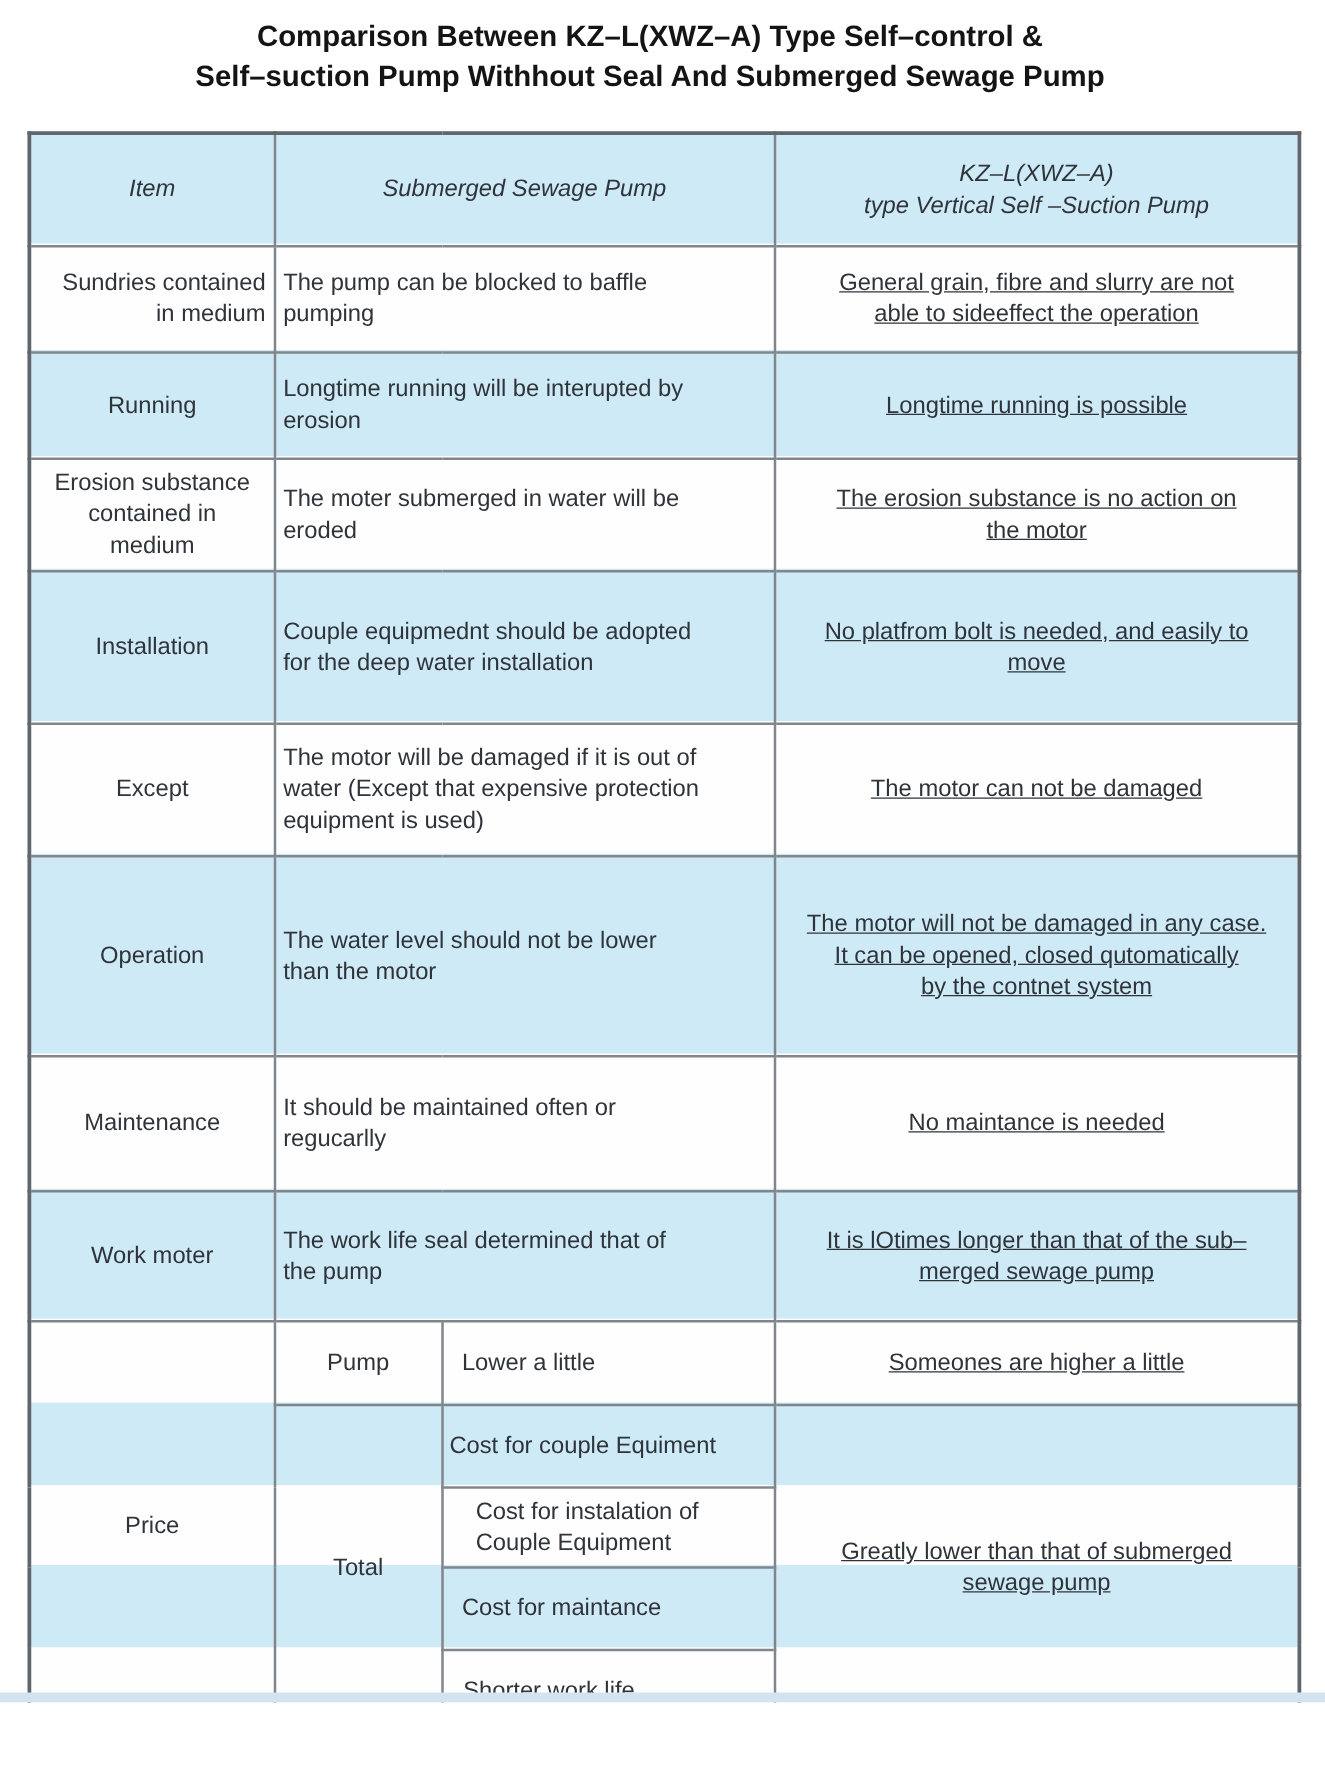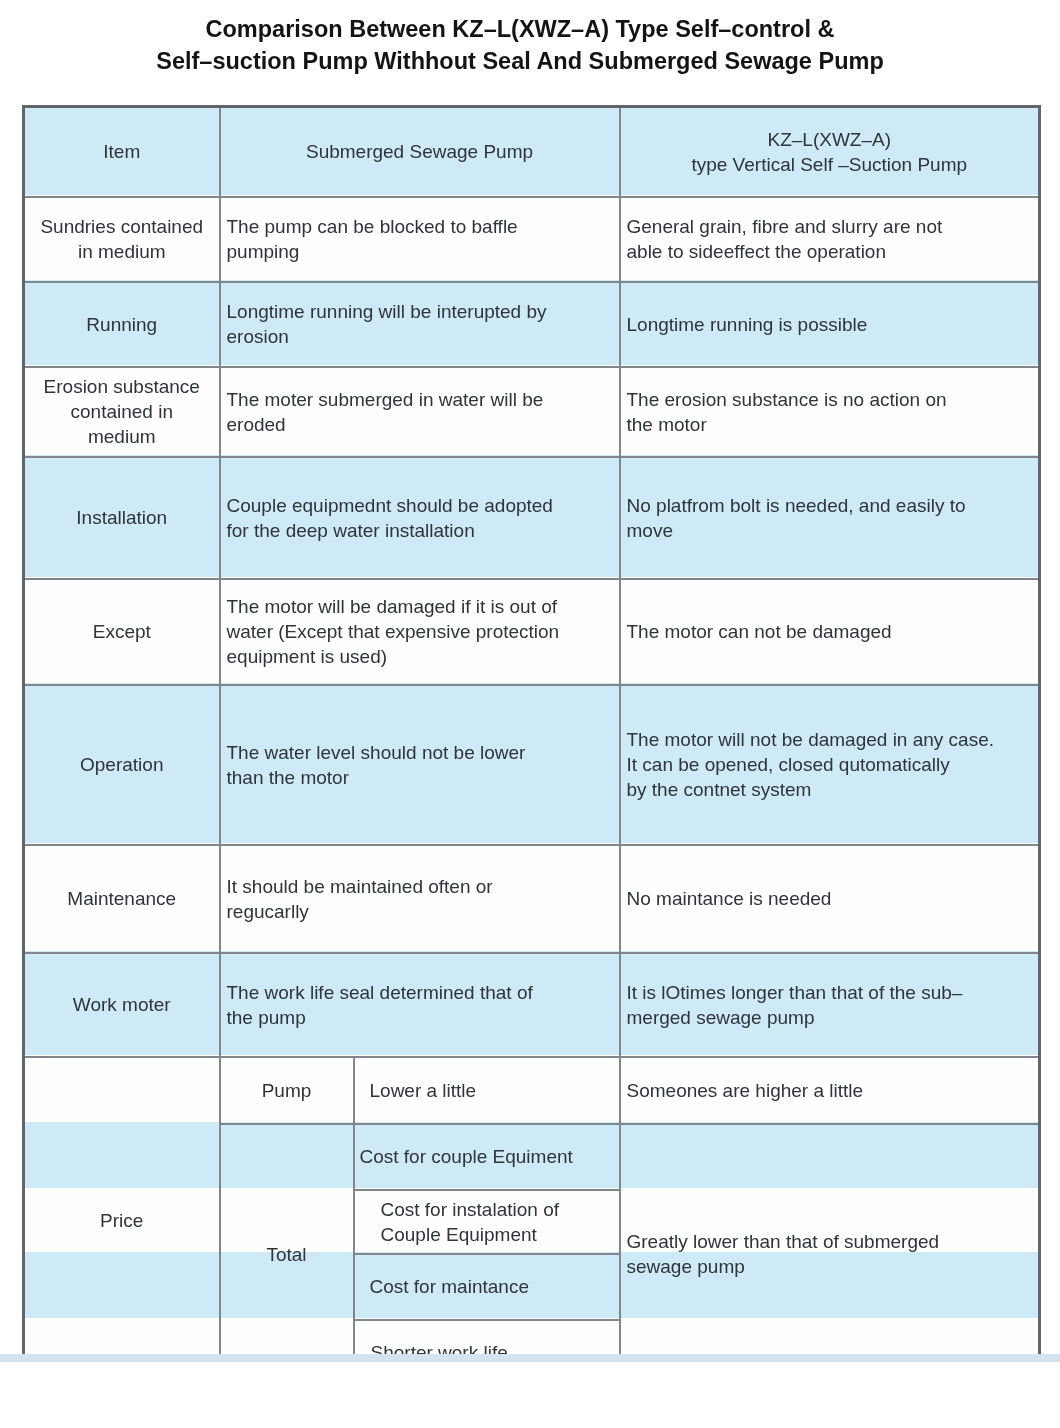--- a/index.html
+++ b/index.html
@@ -49,22 +49,22 @@
     vertical-align: middle;
     font-size: 19px;
     line-height: 25px;
     color: var(--text, #2f343a);
     white-space: pre-line;
     padding: 2px 6px;
   }
   td.c   { text-align: center; }
   td.hdr { font-size: 20px; line-height: 26px; }
   td.sub { text-align: left; padding-left: 21px; padding-right: 5px; }
-  td.kzl { text-align: left; padding-left: 13px; padding-right: 6px; }
-  td.item-left { text-align: center; padding-left: 10px; padding-right: 4px; }
+  td.kzl { text-align: center; padding-left: 13px; padding-right: 6px; text-decoration: underline; }
+  td.item-left { text-align: right; padding-left: 10px; padding-right: 4px; }
   .note {
     position: absolute;
     left: 25px; top: 1389px;
     width: 1010px;
     font-size: 21px;
     line-height: 26px;
     color: #1f1f1f;
   }
   .bottom-bar {
     position: absolute;
@@ -100,21 +100,21 @@
       </div>
 
     <table class="grid">
       <colgroup>
         <col style="width:196px">
         <col style="width:134px">
         <col style="width:266px">
         <col style="width:420px">
       </colgroup>
       <tbody>
-        <tr style="height: 90px;">
+        <tr style="height: 90px; font-style: italic;">
           <td class="c hdr">Item</td>
           <td class="c hdr" colspan="2">Submerged Sewage Pump</td>
           <td class="c hdr">KZ–L(XWZ–A)
 type Vertical Self –Suction Pump</td>
         </tr>
 
         <tr style="height: 85px;">
           <td class="item-left">Sundries contained
 in medium</td>
           <td class="sub" colspan="2">The pump can be blocked to baffle

